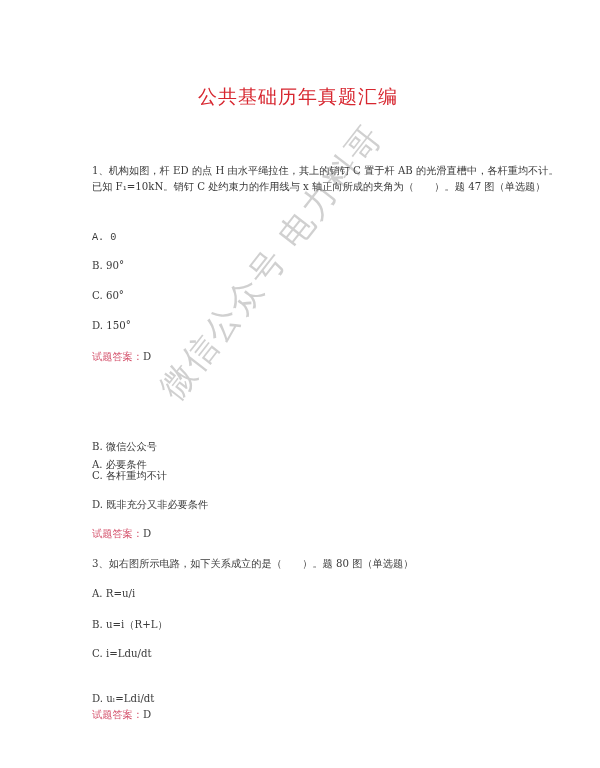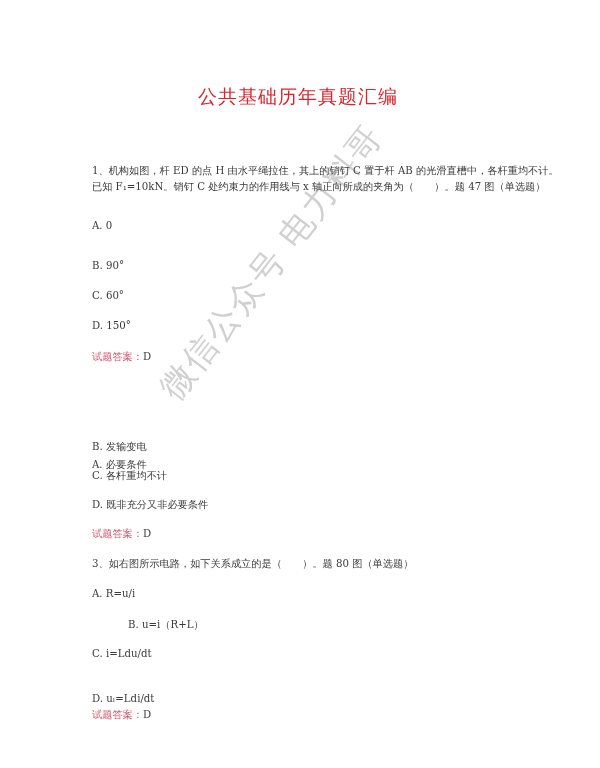--- a/index.html
+++ b/index.html
@@ -78,39 +78,39 @@
   </style>
 </head>
 <body>
 
 <div class="page">
 
   <div class="title-line title-line-2">公共基础历年真题汇编</div>
 
 
   <div class="q-text" style="top:163px;">1、机构如图，杆 ED 的点 H 由水平绳拉住，其上的销钉 C 置于杆 AB 的光滑直槽中，各杆重均不计。已知 F₁=10kN。销钉 C 处约束力的作用线与 x 轴正向所成的夹角为（　　）。题 47 图（单选题）</div>
-  <div class="opt" style="top:220px;">A. 0</div>
+  <div class="opt" style="top:232px;font-family:Liberation Mono, monospace;">A. 0</div>
   <div class="opt" style="top:260px;">B. 90°</div>
   <div class="opt" style="top:290px;">C. 60°</div>
   <div class="opt" style="top:320px;">D. 150°</div>
   <div class="ans" style="top:350px;">
     <span class="lbl">试题答案：</span><span class="val">D</span>
   </div>
 
   <div class="opt" style="top:410px;margin-top:48px;">A. 必要条件</div>
-  <div class="opt" style="top:440px;">B. 发输变电</div>
+  <div class="opt" style="top:440px;">B. 微信公众号</div>
   <div class="opt" style="top:469px;">C. 各杆重均不计</div>
   <div class="opt" style="top:498px;">D. 既非充分又非必要条件</div>
   <div class="ans" style="top:527px;">
     <span class="lbl">试题答案：</span><span class="val">D</span>
   </div>
 
   <div class="q-text" style="top:556px;">3、如右图所示电路，如下关系成立的是（　　）。题 80 图（单选题）</div>
   <div class="opt" style="top:588px;">A. R=u/i</div>
-  <div class="opt" style="top:618px;margin-left:36px;">B. u=i（R+L）</div>
+  <div class="opt" style="top:618px;">B. u=i（R+L）</div>
   <div class="opt" style="top:648px;">C. i=Ldu/dt</div>
   <div class="opt" style="top:693px;text-align:center;">D. uₗ=Ldi/dt</div>
   <div class="ans" style="top:708px;">
     <span class="lbl">试题答案：</span><span class="val">D</span>
   </div>
 
   <div class="watermark">微信公众号 电力料哥</div>
 </div>
 
 </body></html>

